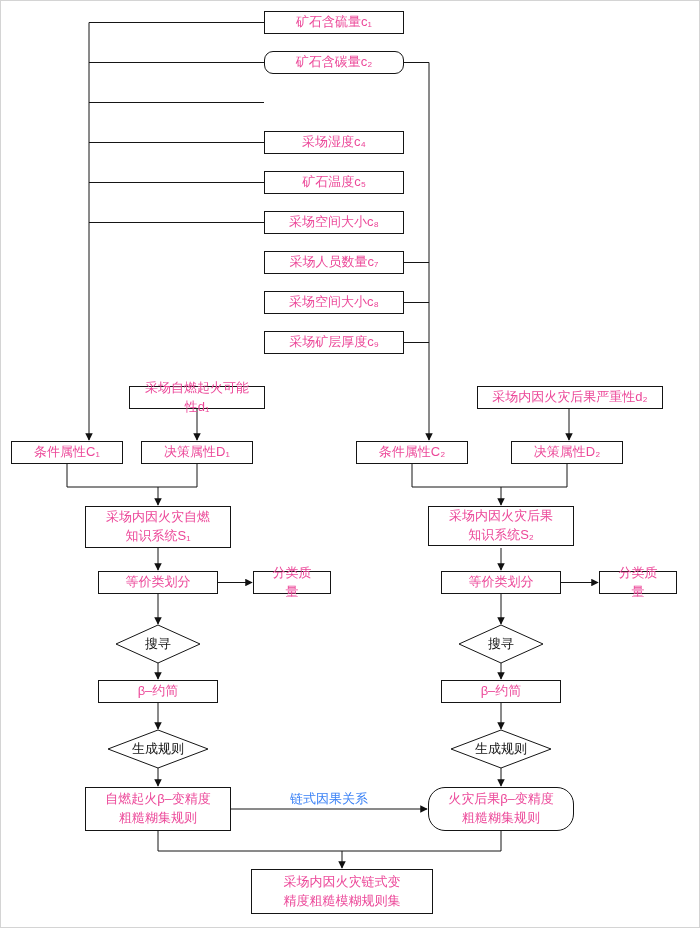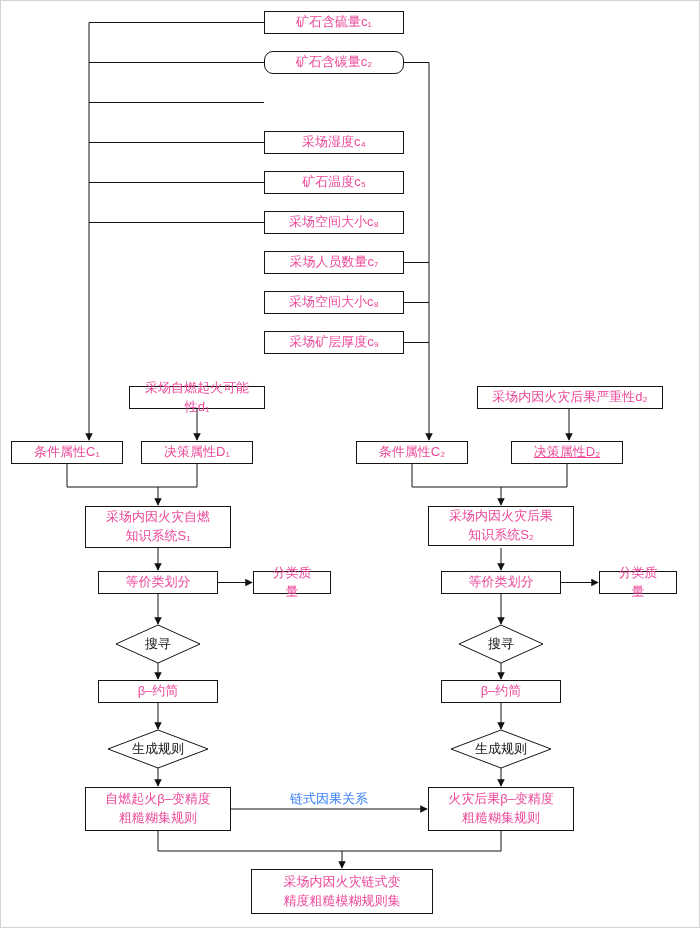--- a/index.html
+++ b/index.html
@@ -128,21 +128,21 @@
   <div class="box" style="left:263px; top:250px; width:140px; height:23px;">采场人员数量c₇</div>
   <div class="box" style="left:263px; top:290px; width:140px; height:23px;">采场空间大小c₈</div>
   <div class="box" style="left:263px; top:330px; width:140px; height:23px;">采场矿层厚度c₉</div>
 
   <div class="box" style="left:128px; top:385px; width:136px; height:23px;">采场自燃起火可能性d₁</div>
   <div class="box" style="left:476px; top:385px; width:186px; height:23px;">采场内因火灾后果严重性d₂</div>
 
   <div class="box" style="left:10px;  top:440px; width:112px; height:23px;">条件属性C₁</div>
   <div class="box" style="left:140px; top:440px; width:112px; height:23px;">决策属性D₁</div>
   <div class="box" style="left:355px; top:440px; width:112px; height:23px;">条件属性C₂</div>
-  <div class="box" style="left:510px; top:440px; width:112px; height:23px;text-decoration:underline;">决策属性D₂</div>
+  <div class="box" style="left:510px; top:440px; width:112px; height:23px;">决策属性D₂</div>
 
   <div class="box multiline" style="left:84px;  top:505px; width:146px; height:42px;">采场内因火灾自燃
 知识系统S₁</div>
   <div class="box multiline" style="left:427px; top:505px; width:146px; height:40px;">采场内因火灾后果
 知识系统S₂</div>
 
   <div class="box" style="left:97px;  top:570px; width:120px; height:23px;">等价类划分</div>
   <div class="box" style="left:440px; top:570px; width:120px; height:23px;">等价类划分</div>
 
   <div class="box" style="left:252px; top:570px; width:78px; height:23px;">分类质量</div>
@@ -152,21 +152,21 @@
   <div class="dlabel" style="left:458px; top:624px; width:84px; height:38px;">搜寻</div>
 
   <div class="box" style="left:97px;  top:679px; width:120px; height:23px;">β–约简</div>
   <div class="box" style="left:440px; top:679px; width:120px; height:23px;">β–约简</div>
 
   <div class="dlabel" style="left:107px; top:729px; width:100px; height:38px;">生成规则</div>
   <div class="dlabel" style="left:450px; top:729px; width:100px; height:38px;">生成规则</div>
 
   <div class="box multiline" style="left:84px;  top:786px; width:146px; height:44px;">自燃起火β–变精度
 粗糙糊集规则</div>
-  <div class="box multiline" style="left:427px; top:786px; width:146px; height:44px;">火灾后果β–变精度
+  <div class="box multiline" style="left:427px; top:786px; width:146px; height:44px;border-radius:17px;">火灾后果β–变精度
 粗糙糊集规则</div>
 
   <div class="floatlabel" style="left:275px; top:789px; width:106px;">链式因果关系</div>
 
   <div class="box multiline" style="left:250px; top:868px; width:182px; height:45px;">采场内因火灾链式变
 精度粗糙模糊规则集</div>
 
 </div>
 
 </body></html>

